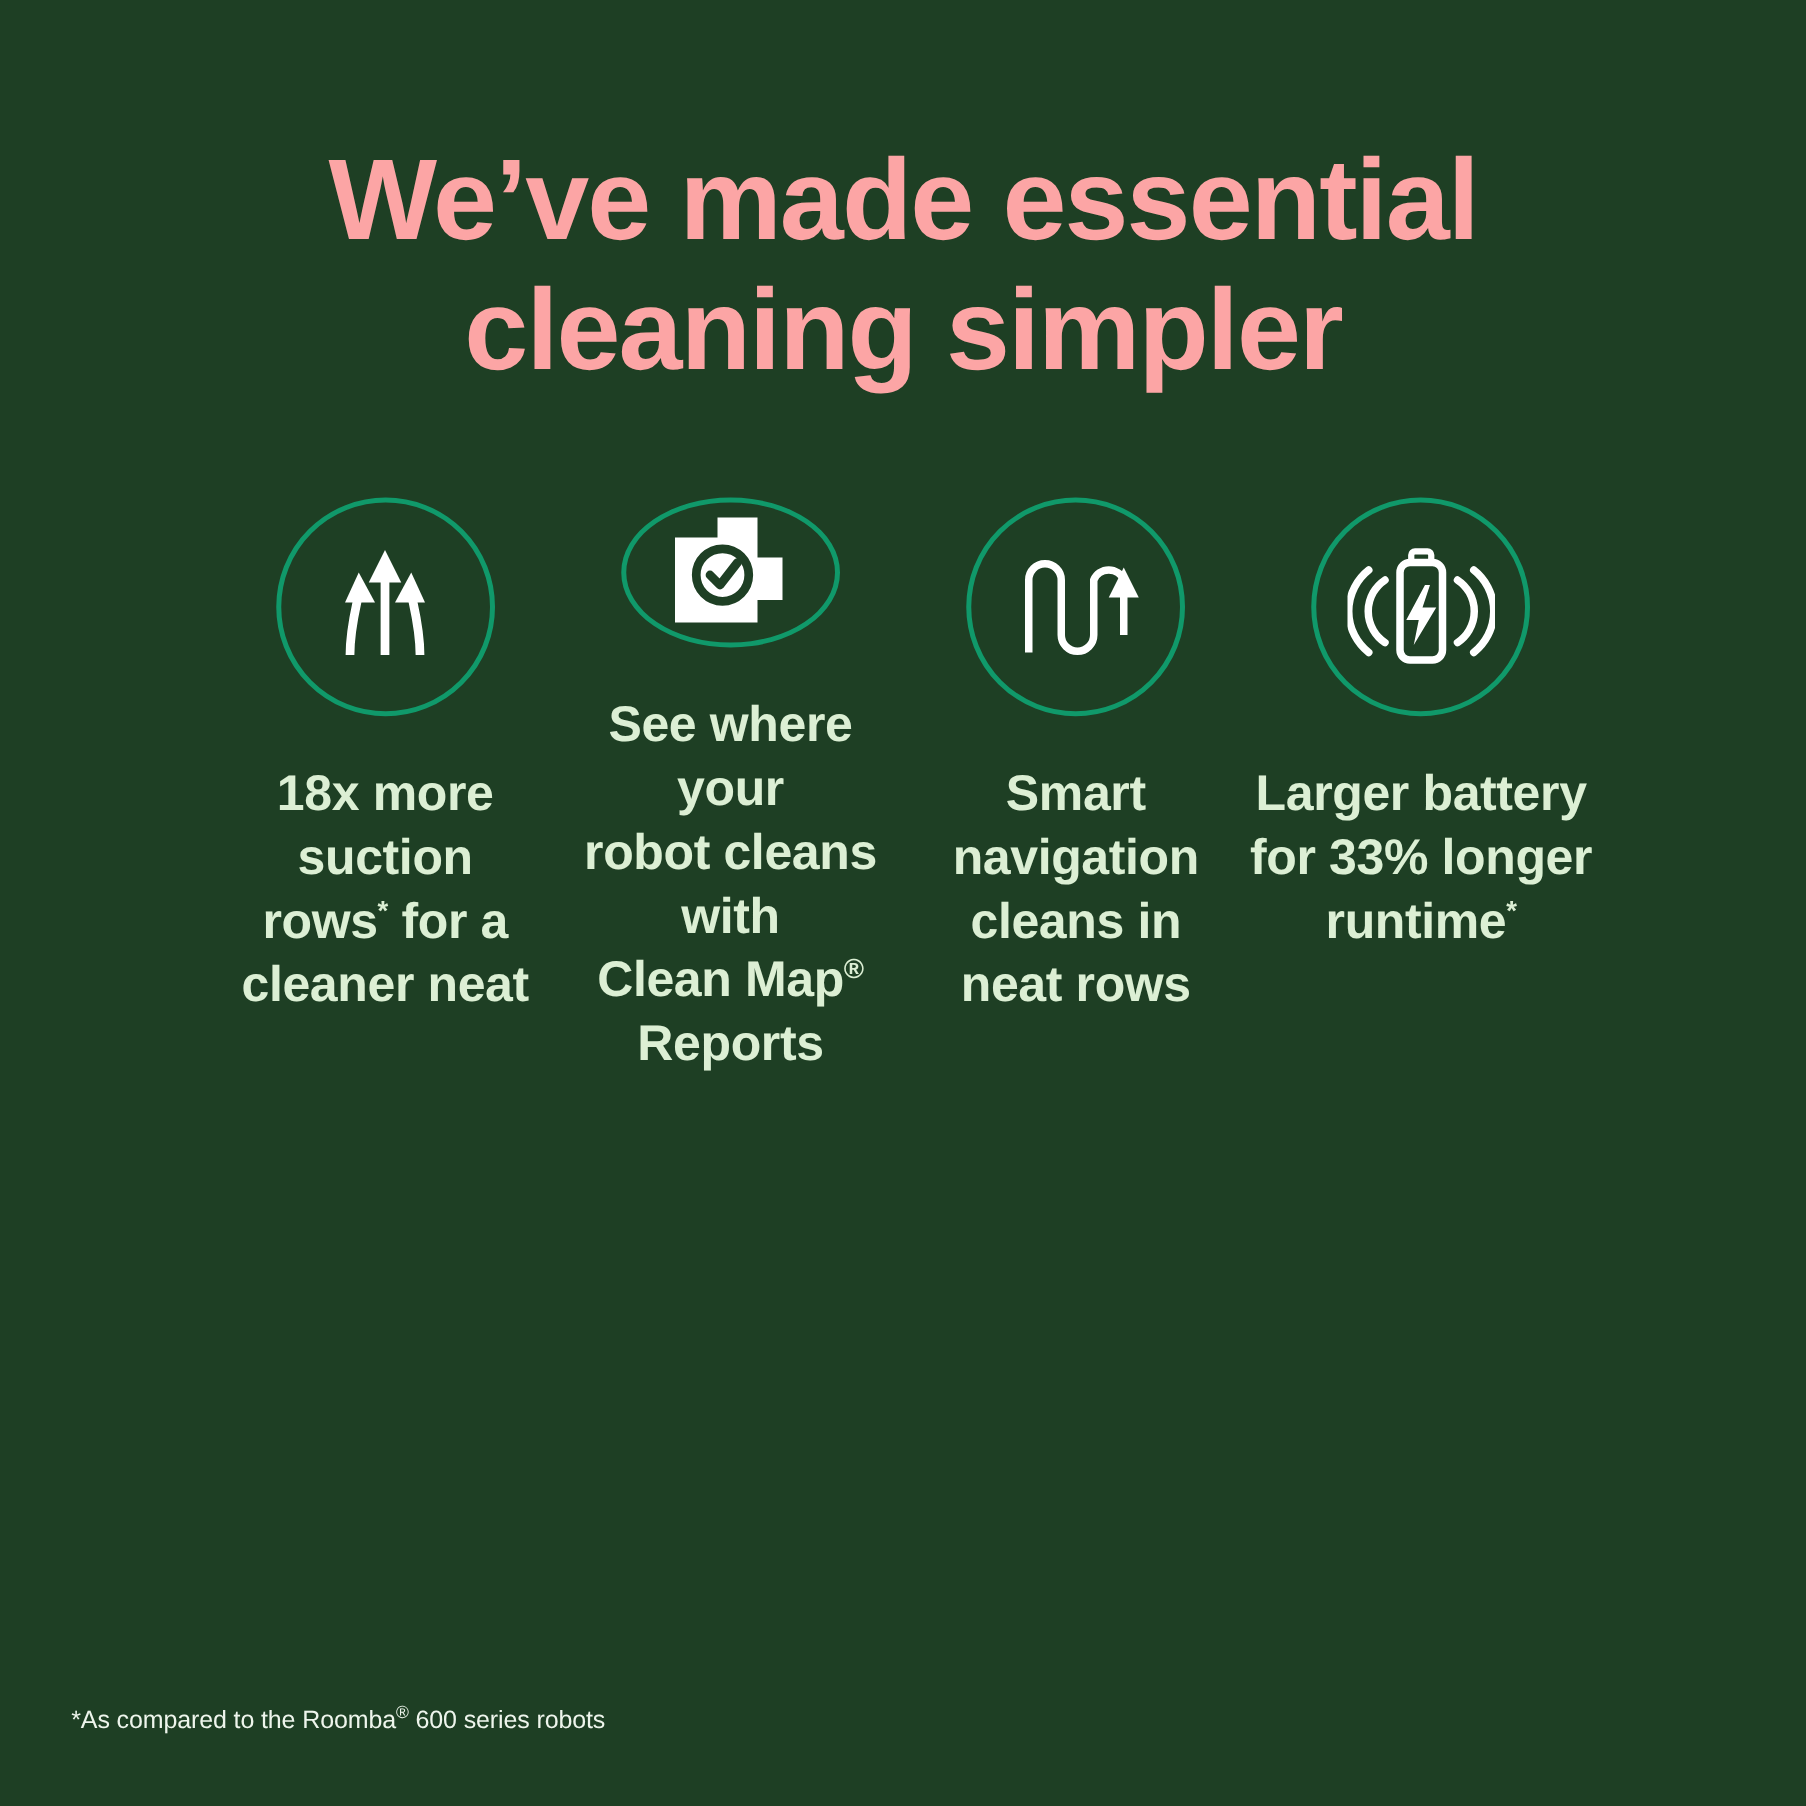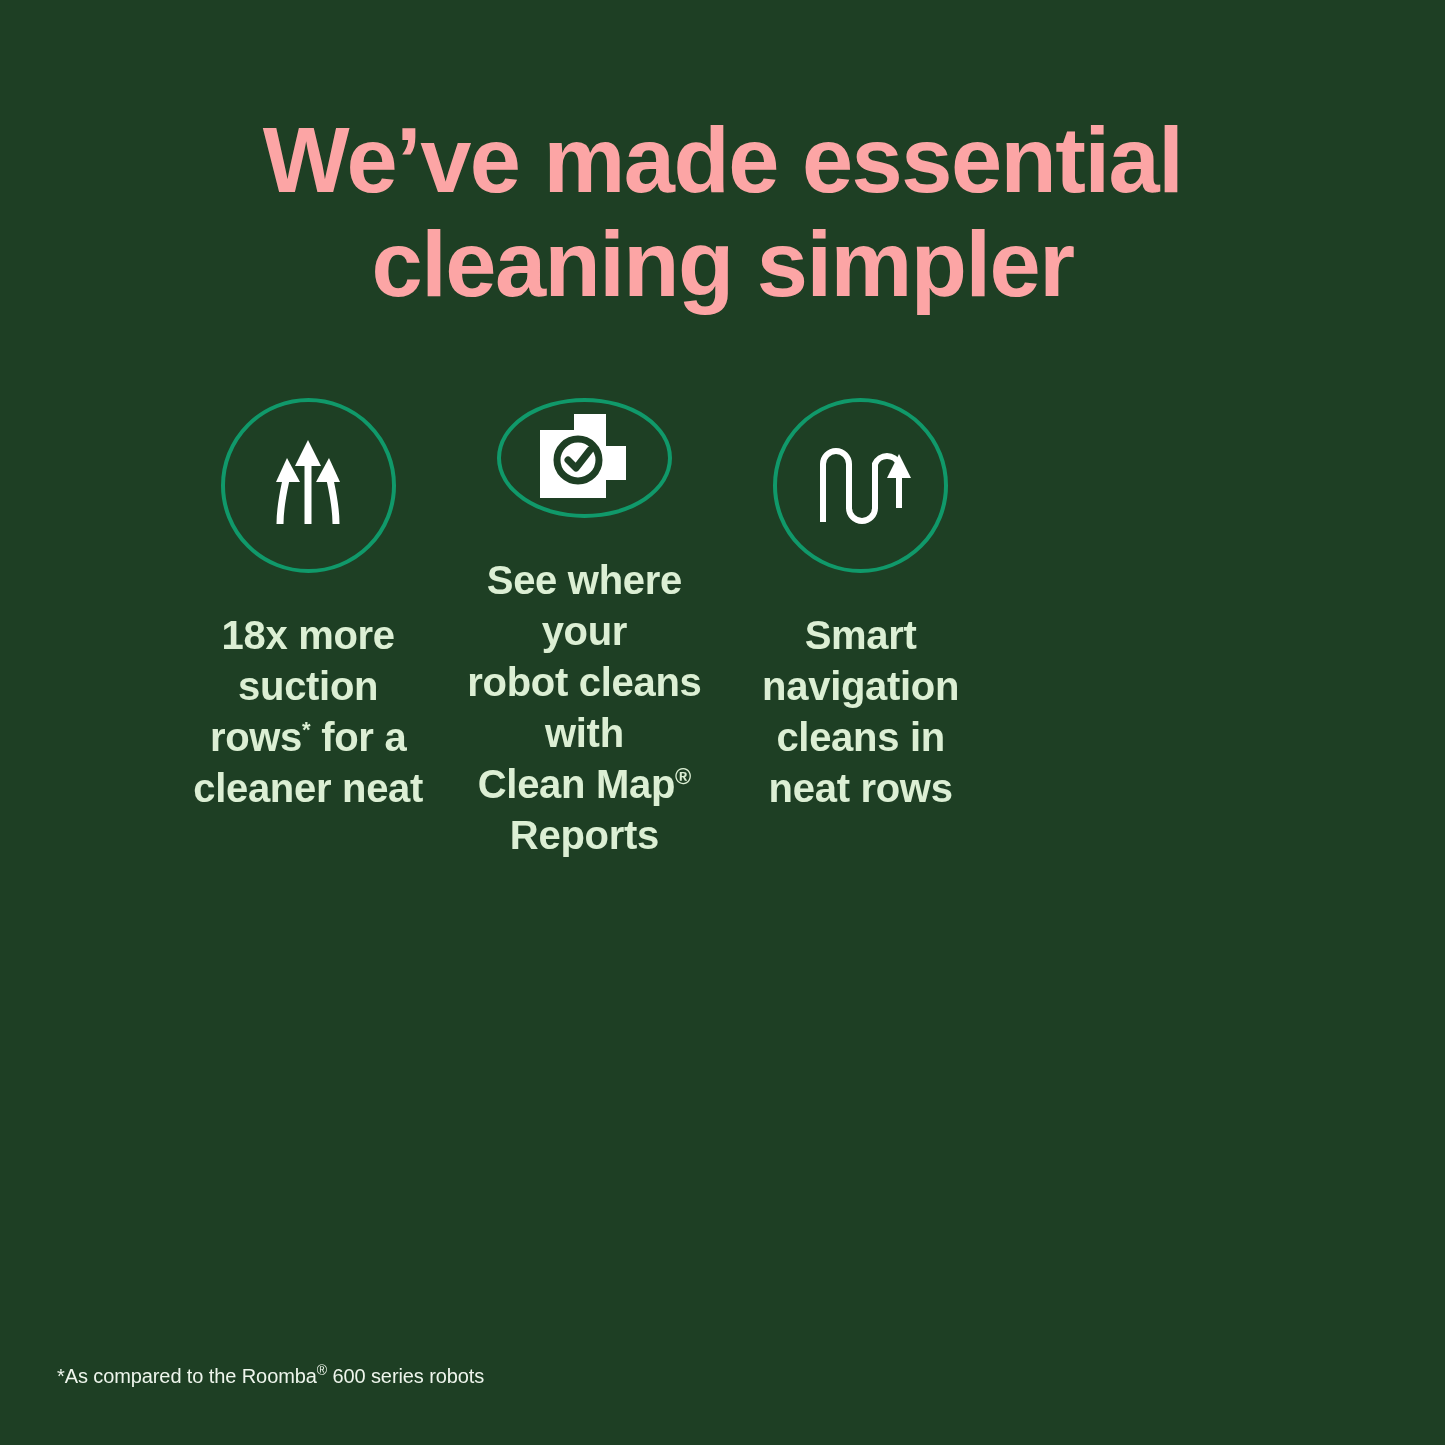--- a/index.html
+++ b/index.html
@@ -153,20 +153,38 @@
           <polygon points="94,24 82,48 106,48" fill="#ffffff"></polygon>
         </svg>
       </div>
       <div class="caption">
         <span>Smart navigation</span><br>
         <span>cleans in</span><br>
         <span>neat rows</span>
       </div>
     </div>
 
+    <div class="cell">
+      <div class="ring">
+        <svg width="118" height="112" viewBox="0 0 118 112">
+          <rect x="42" y="20" width="34" height="78" rx="8" ry="8" fill="none" stroke="#ffffff" stroke-width="6"></rect>
+          <rect x="51" y="11" width="16" height="9" rx="3" ry="3" fill="none" stroke="#ffffff" stroke-width="5"></rect>
+          <polygon points="62,38 47,66 57,66 53,86 71,56 60,56 66,38" fill="#ffffff"></polygon>
+          <path d="M30 34 A30 30 0 0 0 30 84" fill="none" stroke="#ffffff" stroke-width="6" stroke-linecap="round"></path>
+          <path d="M17 26 A42 42 0 0 0 17 92" fill="none" stroke="#ffffff" stroke-width="6" stroke-linecap="round"></path>
+          <path d="M88 34 A30 30 0 0 1 88 84" fill="none" stroke="#ffffff" stroke-width="6" stroke-linecap="round"></path>
+          <path d="M101 26 A42 42 0 0 1 101 92" fill="none" stroke="#ffffff" stroke-width="6" stroke-linecap="round"></path>
+        </svg>
+      </div>
+      <div class="caption">
+        <span>Larger battery</span><br>
+        <span>for 33% longer</span><br>
+        <span>runtime</span><sup>*</sup>
+      </div>
+    </div>
 
   </div>
 
   <div class="footnote">
     <span>*As compared to the Roomba</span><sup>®</sup><span> 600 series robots</span>
   </div>
 
 </div>
 
 </body></html>

